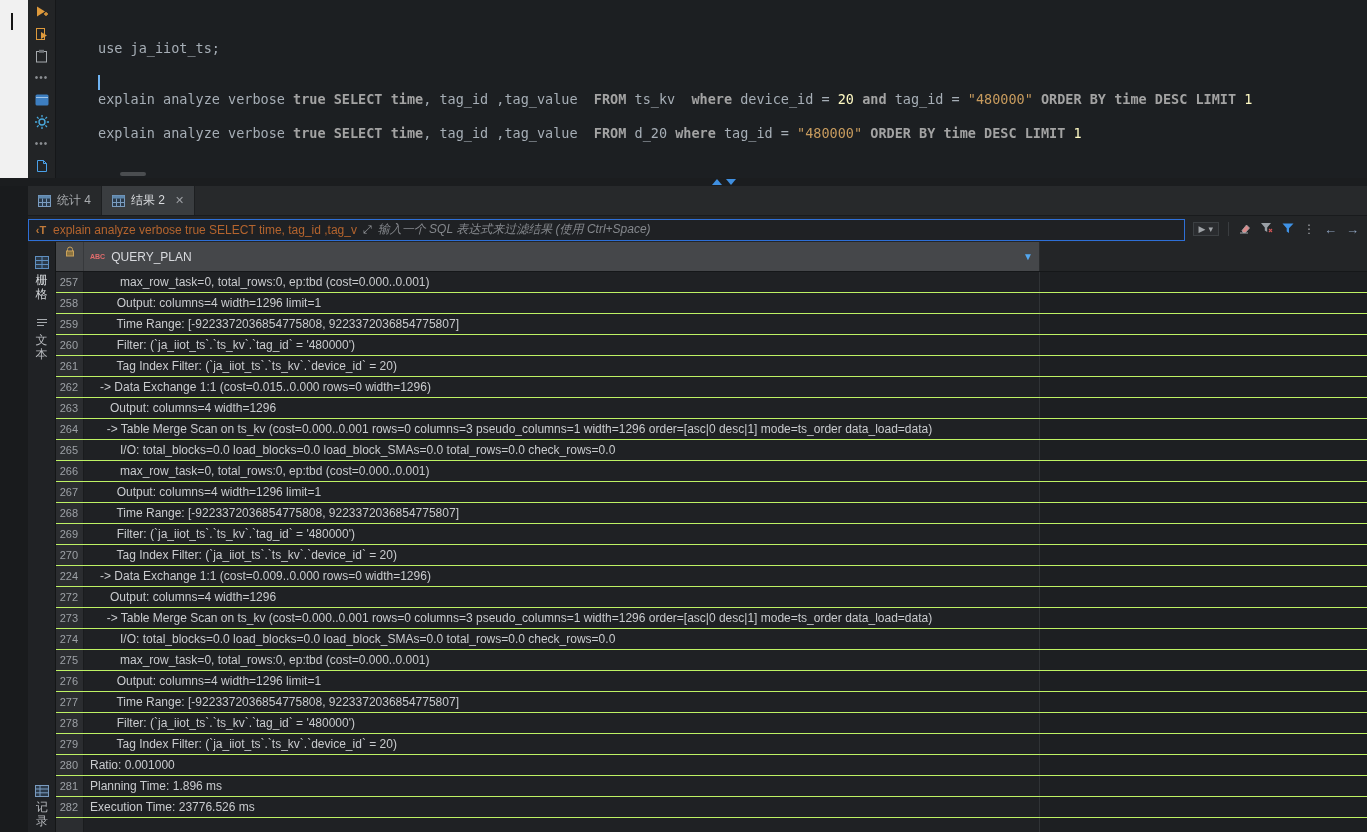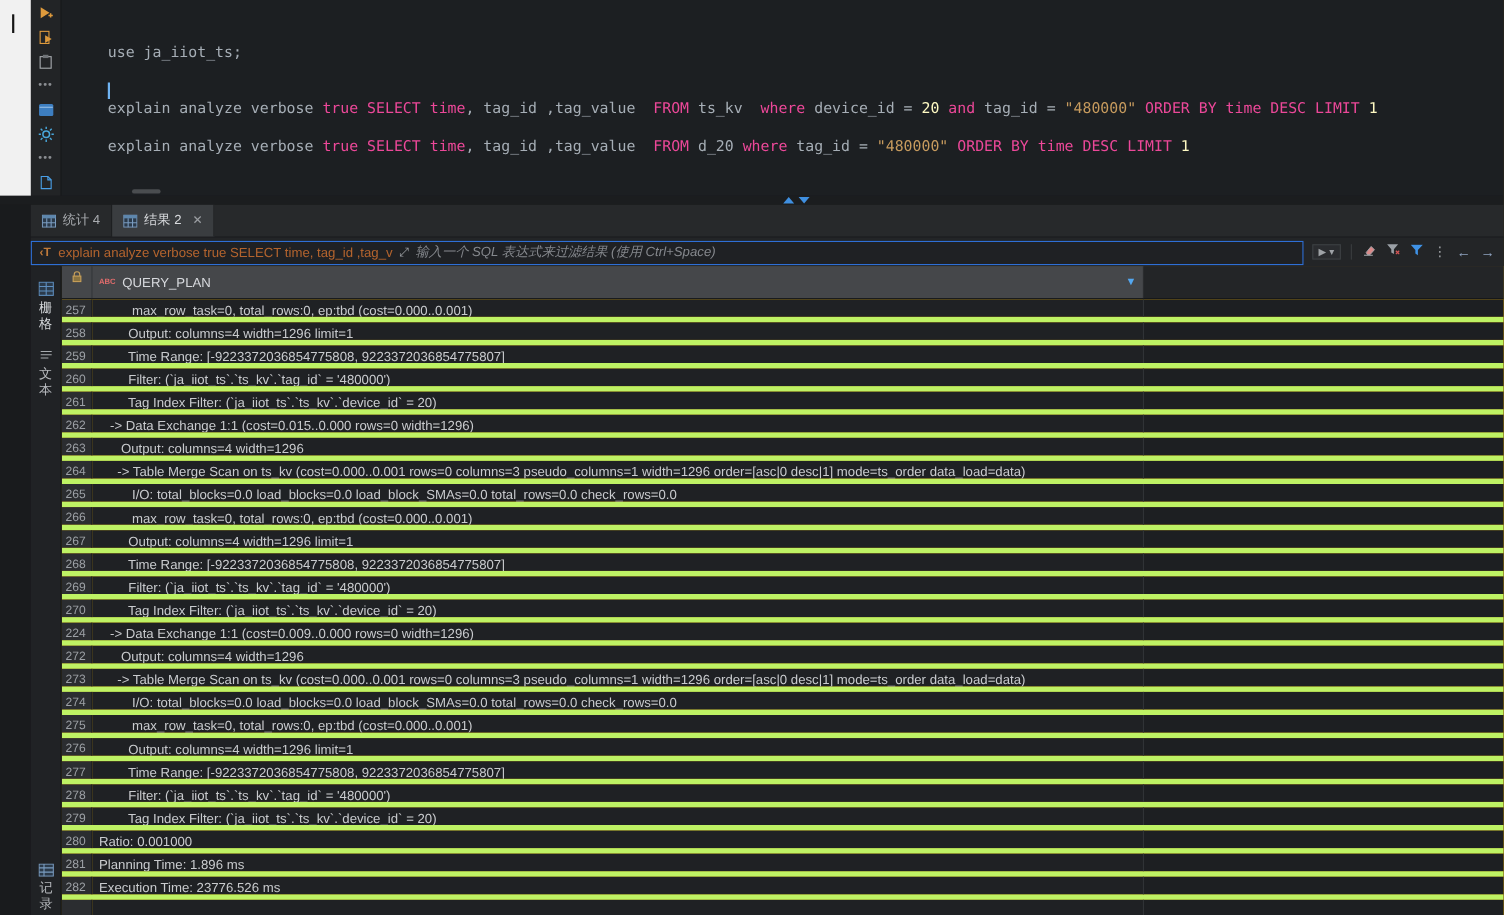--- a/index.html
+++ b/index.html
@@ -12,21 +12,21 @@
   .white-strip { width:28px; background:#f1f1f1; position:relative; flex:none; }
   .text-cursor { position:absolute; left:11px; top:13px; width:2px; height:17px; background:#151515; }
   .ed-toolbar { width:28px; flex:none; background:#222426; border-right:1px solid #151719;
                 display:flex; flex-direction:column; align-items:center; padding-top:4px; gap:6px; }
   .tbtn { width:20px; height:16px; display:flex; align-items:center; justify-content:center; cursor:pointer; }
   .dots { color:#8b8e92; font-size:10px; letter-spacing:1px; line-height:6px; }
   .editor { flex:1; background:#1c1f22; position:relative; overflow:hidden; }
   .ed-code { padding:40px 0 0 42px; font:13.5px/17px "DejaVu Sans Mono",monospace; white-space:pre; }
   .ed-line { height:17px; white-space:pre; }
   .tok-p { color:#a6aeb6; }
-  .tok-k { color:#ec4899; font-weight:normal; }
+  .tok-k { color:#a3a3a3; font-weight:bold; }
   .tok-s { color:#c79b5e; }
   .tok-n { color:#fef9c3; }
   .caret { display:inline-block; width:2px; height:15px; background:#6fb3f2; vertical-align:text-bottom; }
   .hscroll { position:absolute; left:0; right:0; bottom:1px; height:7px; }
   .hthumb { position:absolute; left:64px; top:2px; width:26px; height:4px; background:#4a4d50; border-radius:2px; }
 
   
   .sash { height:8px; background:#1b1d1f; position:relative; }
   .sash-ctrl { position:absolute; left:712px; top:1px; display:flex; gap:4px; }
   .tri-up { width:0; height:0; border-left:5px solid transparent; border-right:5px solid transparent; border-bottom:6px solid #3f8fe0; }
@@ -72,21 +72,21 @@
   .g-header { height:30px; flex:none; display:flex; background:#232527; border-bottom:1px solid #151719; }
   .g-corner { width:28px; flex:none; background:#45474a; border-right:1px solid #37393c;
               display:flex; justify-content:center; align-items:flex-start; padding-top:4px; }
   .g-col-header { width:956px; flex:none; background:#45474a; display:flex; align-items:center;
                   padding:0 6px; gap:6px; border-right:1px solid #2a2c2e; cursor:pointer; }
   .type-abc { color:#e06c6c; font-size:7px; font-weight:bold; letter-spacing:0; }
   .g-col-label { color:#d8dade; font-size:12px; flex:1; }
   .sort-caret { color:#53a7f0; font-size:10px; }
   .g-header-fill { flex:1; background:#232527; }
   .g-body { flex:1; overflow:hidden; display:flex; flex-direction:column; }
-  .g-row { height:21px; flex:none; display:flex; border-bottom:5px solid #bef264; }
+  .g-row { height:21px; flex:none; display:flex; border-bottom:1px solid #bef264; }
   .g-num { width:28px; flex:none; background:#2b2d30; border-right:1px solid #1a1c1e;
            color:#9da1a6; font-size:11px; line-height:20px; text-align:right; padding-right:5px; }
   .g-cell { width:956px; flex:none; color:#c9cbce; font-size:12px; line-height:20px;
             padding-left:6px; white-space:pre; overflow:hidden; border-right:1px solid #303336; background:#1f2124; }
   .g-fill { flex:1; background:#1d1f22; }
   .g-bottom-filler { flex:1; display:flex; }
   .g-bottom-filler .g-num { height:100%; }
 </style>
 </head>
 <body>

